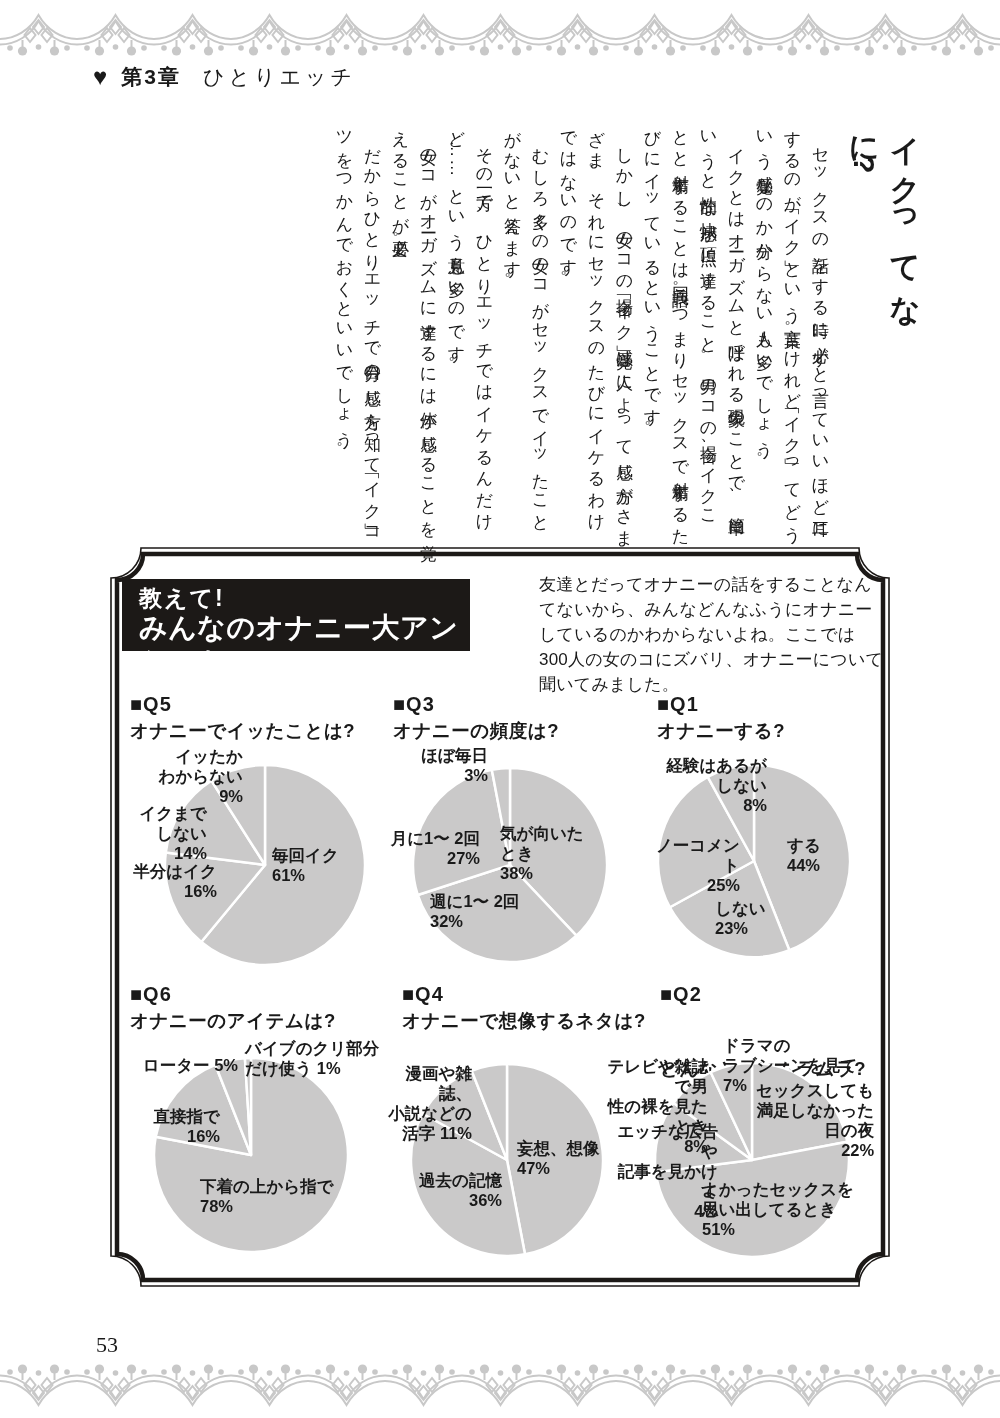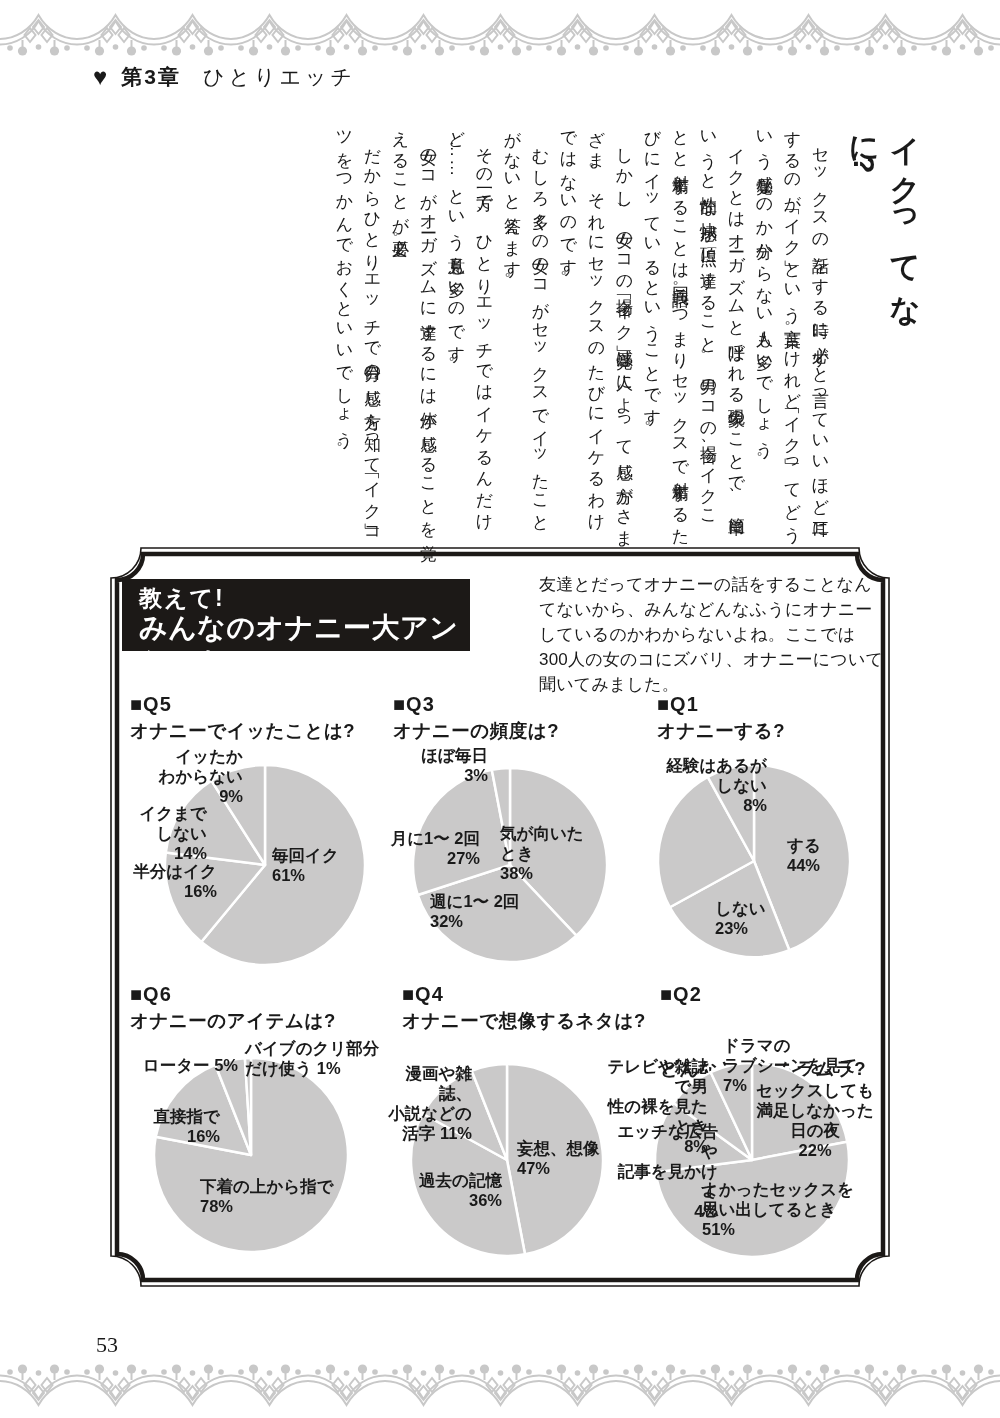--- a/index.html
+++ b/index.html
@@ -177,20 +177,22 @@
         <svg width="260" height="300">
           <path d="M102,168 L102.00,72.00 A96,96 0 0 1 137.34,257.26 Z" fill="#cac9c9" stroke="#ffffff" stroke-width="2.5" stroke-linejoin="round"></path>
           <path d="M102,168 L137.34,257.26 A96,96 0 0 1 17.87,214.25 Z" fill="#cac9c9" stroke="#ffffff" stroke-width="2.5" stroke-linejoin="round"></path>
           <path d="M102,168 L17.87,214.25 A96,96 0 0 1 55.75,83.87 Z" fill="#cac9c9" stroke="#ffffff" stroke-width="2.5" stroke-linejoin="round"></path>
           <path d="M102,168 L55.75,83.87 A96,96 0 0 1 102.00,72.00 Z" fill="#cac9c9" stroke="#ffffff" stroke-width="2.5" stroke-linejoin="round"></path>
         </svg>
         <div class="pie-label" style="left: 135px; top: 142px; text-align: left;">する
 44%</div>
         <div class="pie-label" style="left: 63px; top: 205px; text-align: left;">しない
 23%</div>
+        <div class="pie-label" style="left: -12px; top: 142px; width: 100px; text-align: right;">ノーコメント
+25%</div>
         <div class="pie-label" style="left: -5px; top: 62px; width: 108px; text-align: right; margin-left: 12px;">経験はあるが
 しない
 8%</div>
       </div>
       <div class="chart" style="left: 125px; top: 983px;">
         <div class="chart-heading" style="left: 5px;">■Q6</div>
         <div class="chart-question" style="left: 5px;">オナニーのアイテムは?</div>
         <svg width="260" height="300">
           <path d="M126,172 L126.00,75.00 A97,97 0 1 1 30.72,153.82 Z" fill="#cac9c9" stroke="#ffffff" stroke-width="2.5" stroke-linejoin="round"></path>
           <path d="M126,172 L30.72,153.82 A97,97 0 0 1 90.29,81.81 Z" fill="#cac9c9" stroke="#ffffff" stroke-width="2.5" stroke-linejoin="round"></path>
@@ -225,21 +227,21 @@
       <div class="chart" style="left: 615px; top: 983px;">
         <div class="chart-heading" style="left: 45px;">■Q2</div>
         <div class="chart-question" style="left: 45px; margin-top: 48px;">どんなときにムラムラ?</div>
         <svg width="260" height="300">
           <path d="M137,177 L137.00,80.00 A97,97 0 0 1 232.28,158.82 Z" fill="#cac9c9" stroke="#ffffff" stroke-width="2.5" stroke-linejoin="round"></path>
           <path d="M137,177 L232.28,158.82 A97,97 0 1 1 40.76,189.16 Z" fill="#cac9c9" stroke="#ffffff" stroke-width="2.5" stroke-linejoin="round"></path>
           <path d="M137,177 L40.76,189.16 A97,97 0 0 1 58.53,119.98 Z" fill="#cac9c9" stroke="#ffffff" stroke-width="2.5" stroke-linejoin="round"></path>
           <path d="M137,177 L58.53,119.98 A97,97 0 0 1 95.70,89.23 Z" fill="#cac9c9" stroke="#ffffff" stroke-width="2.5" stroke-linejoin="round"></path>
           <path d="M137,177 L95.70,89.23 A97,97 0 0 1 137.00,80.00 Z" fill="#cac9c9" stroke="#ffffff" stroke-width="2.5" stroke-linejoin="round"></path>
         </svg>
-        <div class="pie-label" style="left: 141px; top: 97px; text-align: center;">セックスしても
+        <div class="pie-label" style="left: 141px; top: 97px; text-align: right;">セックスしても
 満足しなかった
 日の夜
 22%</div>
         <div class="pie-label" style="left: 87px; top: 196px; text-align: left;">よかったセックスを
 思い出してるとき
 51%</div>
         <div class="pie-label" style="left: -7px; top: 138px; width: 110px; text-align: right;">エッチな広告や
 記事を見かけて
 4%</div>
         <div class="pie-label" style="left: -12px; top: 73px; width: 105px; text-align: right;">テレビや雑誌で男

